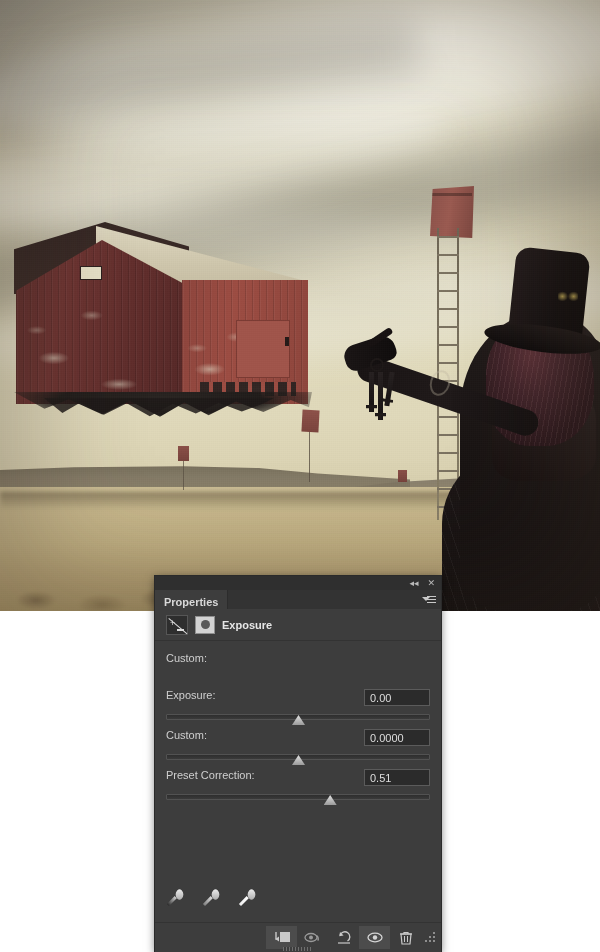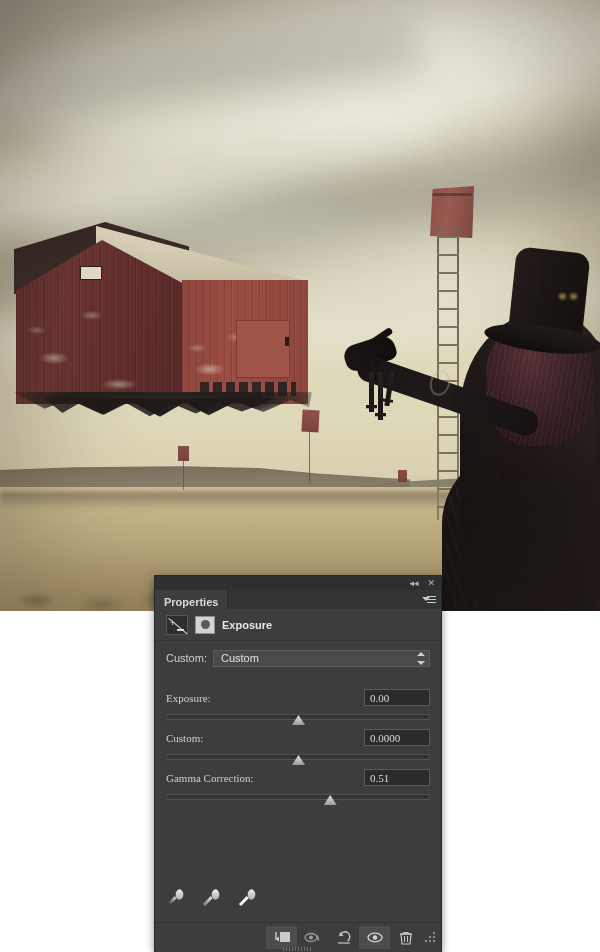--- a/index.html
+++ b/index.html
@@ -344,21 +344,21 @@
     font-size:11px; cursor:pointer; position:relative;
   }
   .sel-val { flex:1; }
   .spin { width:9px; height:13px; position:relative; }
   .spin .up, .spin .dn { position:absolute; left:1px; width:0; height:0;
     border-left:4px solid transparent; border-right:4px solid transparent; }
   .spin .up { top:0; border-bottom:4px solid #cfcfcf; }
   .spin .dn { bottom:0; border-top:4px solid #cfcfcf; }
 
   .ctrl { position:absolute; left:0; width:100%; padding:0 11px; }
-  .ctrl-head { display:flex; align-items:center; height:17px;font-family:Liberation Serif, serif; }
+  .ctrl-head { display:flex; height:17px; }
   .ctrl-head .lbl { flex:1; }
   .valbox {
     width:66px; height:17px; background:#2b2b2b; border:1px solid #5b5b5b;
     color:#dedede; font-size:11px; display:flex; align-items:center; padding-left:5px;
     cursor:text;
   }
   .track-wrap { position:relative; height:14px; margin-top:5px; }
   .track {
     position:absolute; left:0; right:0; top:3px; height:6px;
     background: linear-gradient(#2e2e2e,#3a3a3a);
@@ -551,27 +551,20 @@
       <span class="mask-icon">
         <span class="dot"></span>
       </span>
       <span class="adj-title">Exposure</span>
     </div>
 
     <div class="body">
 
       <div class="preset-row">
         <span class="lbl">Custom:</span>
-        <span class="select">
-          <span class="sel-val">Custom</span>
-          <span class="spin">
-            <span class="up"></span>
-              <span class="dn"></span>
-          </span>
-        </span>
       </div>
 
       <div class="ctrl" style="top:48px">
         <div class="ctrl-head">
           <span class="lbl">Exposure:</span>
           <span class="valbox">0.00</span>
         </div>
         <div class="track-wrap">
           <div class="track"></div>
           <div class="thumb" style="left:50%"></div>
@@ -584,21 +577,21 @@
           <span class="valbox">0.0000</span>
         </div>
         <div class="track-wrap">
           <div class="track"></div>
           <div class="thumb" style="left:50%"></div>
         </div>
       </div>
 
       <div class="ctrl" style="top:128px">
         <div class="ctrl-head">
-          <span class="lbl">Gamma Correction:</span>
+          <span class="lbl">Preset Correction:</span>
           <span class="valbox">0.51</span>
         </div>
         <div class="track-wrap">
           <div class="track"></div>
           <div class="thumb" style="left:62%"></div>
         </div>
       </div>
 
       <div class="droppers">
         <span class="dropper black">

